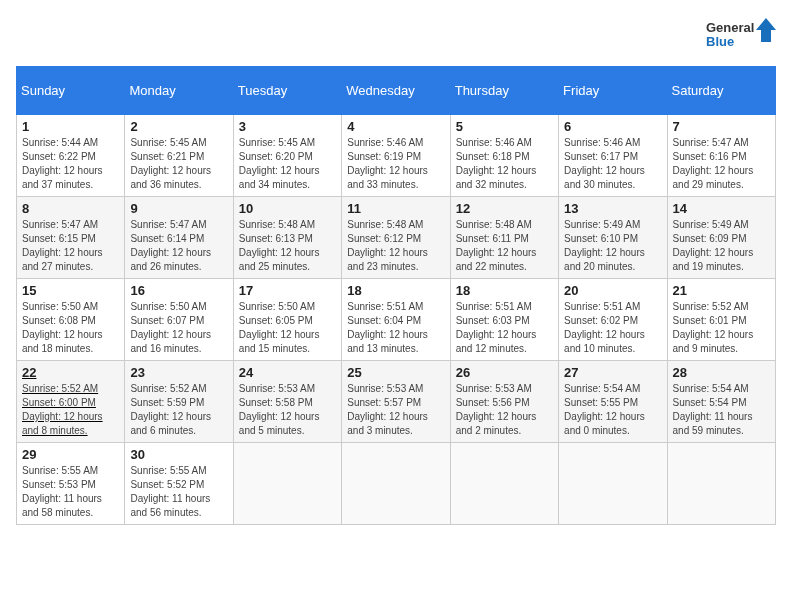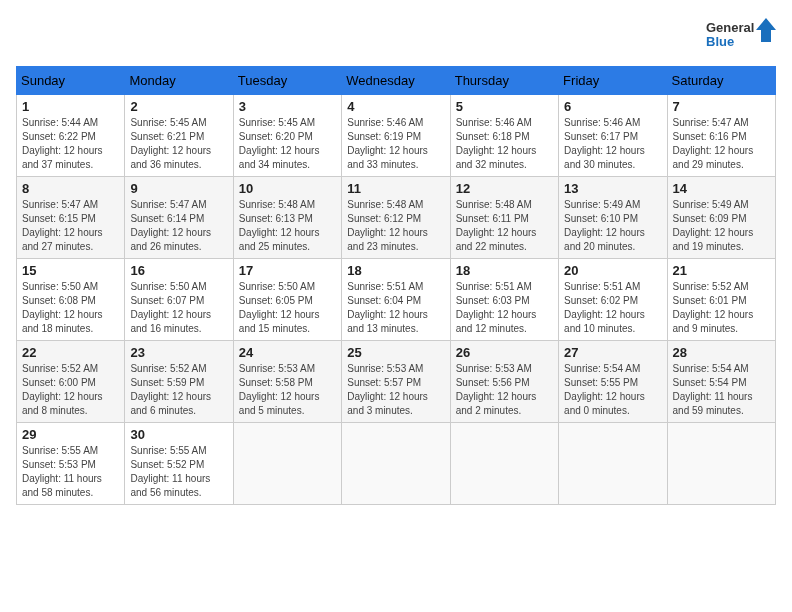--- a/index.html
+++ b/index.html
@@ -33,22 +33,22 @@
       font-size: 14px;
       color: #555;
     }
     .calendar {
       width: 100%;
       border-collapse: collapse;
       font-size: 11px;
     }
     .calendar th {
       background-color: #2c7be5;
-      color: #000000;
-      padding: 6px 4px;
+      color: #ffffff;
+      padding: 16px 4px;
       text-align: left;
       font-size: 13px;
       font-weight: normal;
       border: 1px solid #2c7be5;
     }
     .calendar td {
       border: 1px solid #ccc;
       padding: 4px 5px;
       vertical-align: top;
       width: calc(100% / 7);
@@ -188,21 +188,21 @@
         <td style="background: rgb(255, 255, 255);">
         <span class="day-num">20</span>
         <span class="day-info">Sunrise: 5:51 AM<br>Sunset: 6:02 PM<br>Daylight: 12 hours and 10 minutes.</span>
       </td>
         <td style="background: rgb(255, 255, 255);">
         <span class="day-num">21</span>
         <span class="day-info">Sunrise: 5:52 AM<br>Sunset: 6:01 PM<br>Daylight: 12 hours and 9 minutes.</span>
       </td>
       </tr>
       <tr>
-        <td style="background: rgb(245, 245, 245);">
+        <td style="background: rgb(245, 245, 245); text-decoration: underline;">
         <span class="day-num">22</span>
         <span class="day-info">Sunrise: 5:52 AM<br>Sunset: 6:00 PM<br>Daylight: 12 hours and 8 minutes.</span>
       </td>
         <td style="background: rgb(245, 245, 245); margin-left: 36px;">
         <span class="day-num">23</span>
         <span class="day-info">Sunrise: 5:52 AM<br>Sunset: 5:59 PM<br>Daylight: 12 hours and 6 minutes.</span>
       </td>
         <td style="background: rgb(245, 245, 245);">
         <span class="day-num">24</span>
         <span class="day-info">Sunrise: 5:53 AM<br>Sunset: 5:58 PM<br>Daylight: 12 hours and 5 minutes.</span>

